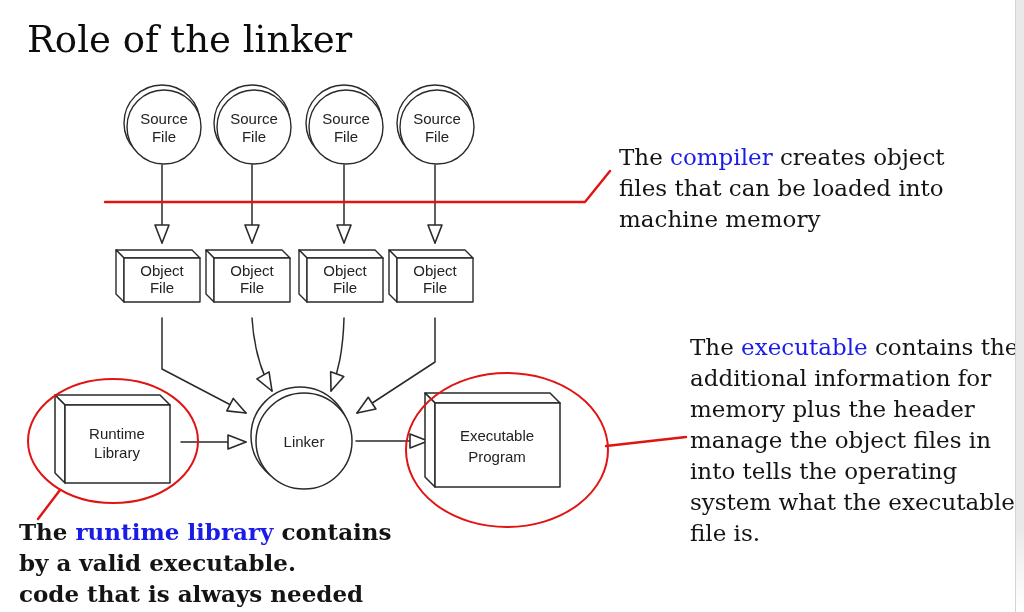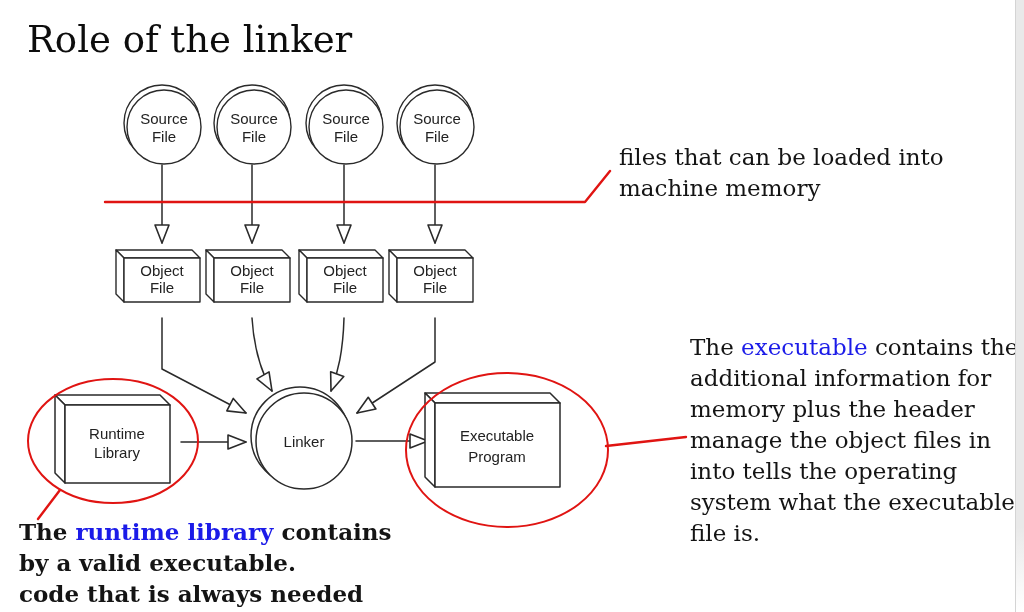--- a/index.html
+++ b/index.html
@@ -133,20 +133,21 @@
     </g>
 
     <polyline points="105,202 585,202 610,171" stroke="#e01412" stroke-width="2.4"></polyline>
     <ellipse cx="113" cy="441" rx="85" ry="62" stroke="#e01412" stroke-width="2"></ellipse>
     <line x1="60" y1="490" x2="38" y2="519" stroke="#e01412" stroke-width="2.4"></line>
     <ellipse cx="507" cy="450" rx="101" ry="77" stroke="#e01412" stroke-width="2"></ellipse>
     <line x1="606" y1="446" x2="686" y2="437" stroke="#e01412" stroke-width="2.4"></line>
   </svg>
 
   <div class="ann" style="left:619px;top:142px;">
+    <div><span>The </span><span class="term">compiler</span><span> creates object</span></div>
     <div>files that can be loaded into</div>
     <div>machine memory</div>
   </div>
 
   <div class="ann" style="left:690px;top:315px;margin-top:17px;">
     <div><span>The </span><span class="term">executable</span><span> contains the</span></div>
     <div>additional information for</div>
     <div>memory plus the header</div>
     <div>manage the object files in</div>
     <div>into tells the operating</div>

